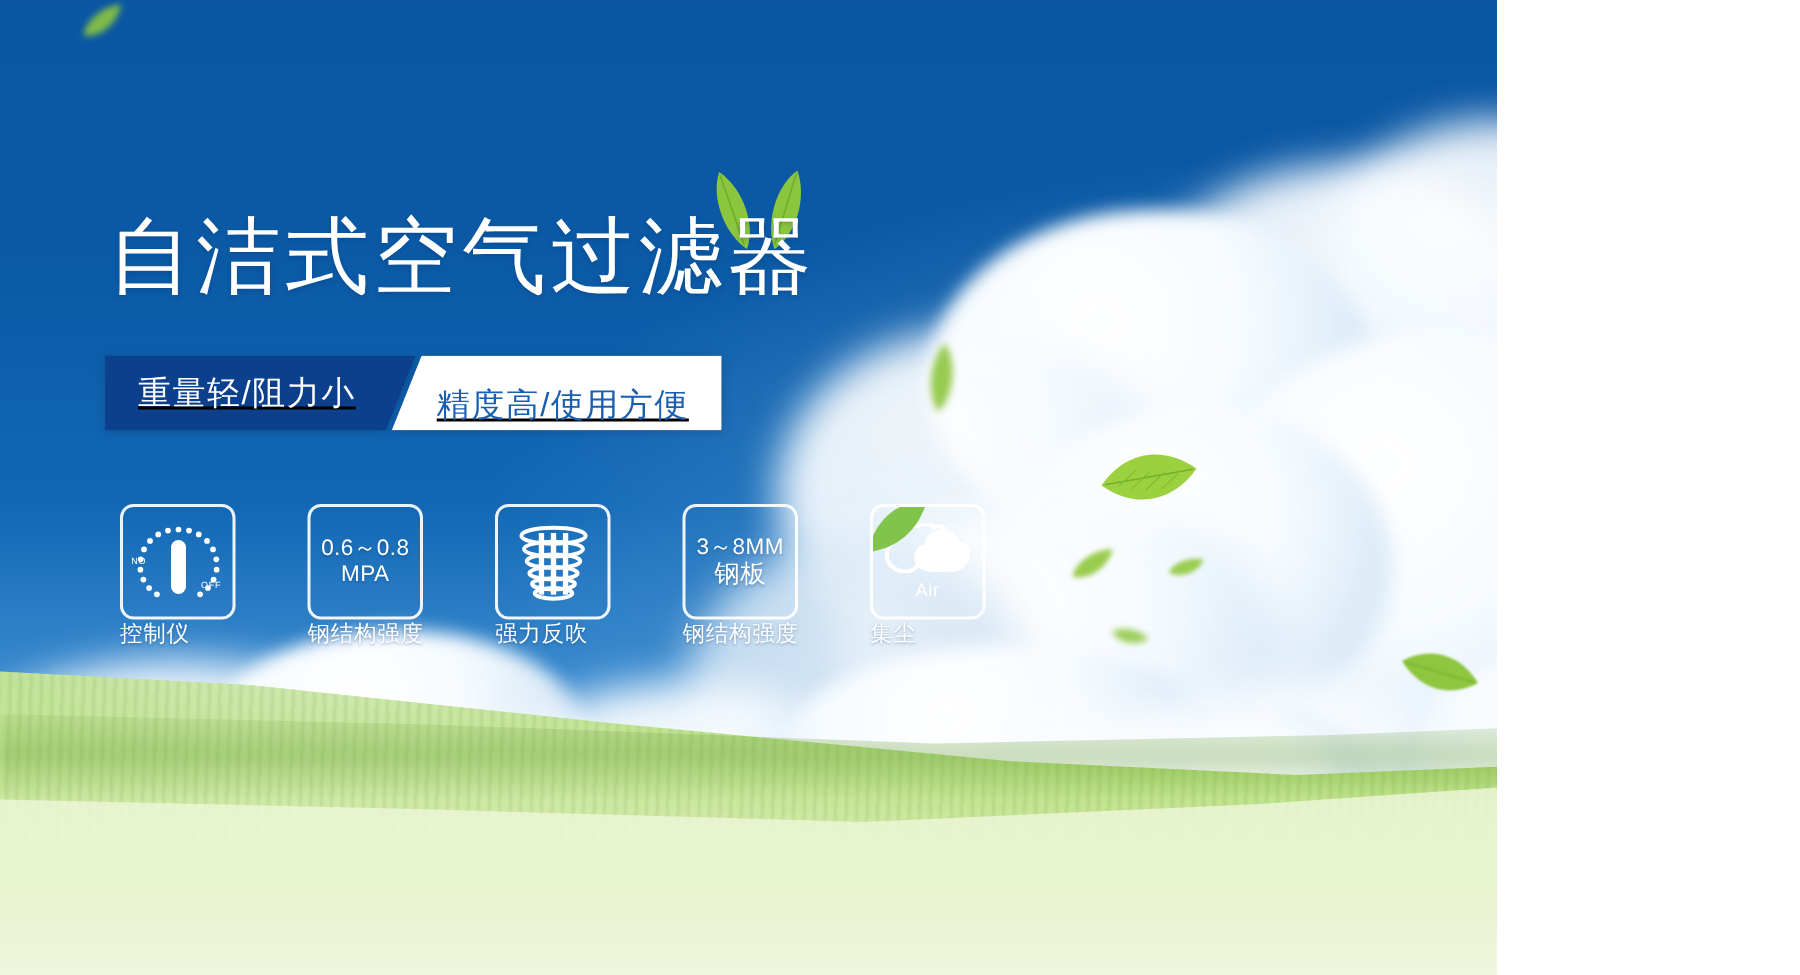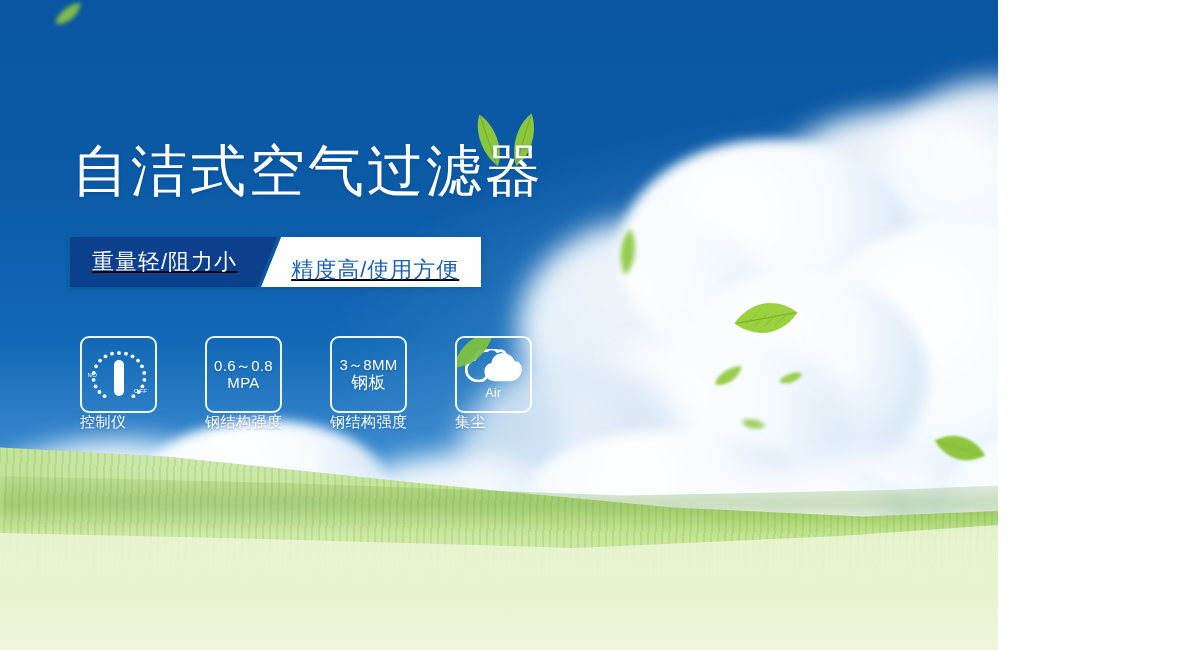--- a/index.html
+++ b/index.html
@@ -346,20 +346,42 @@
     </div>
 
     <div class="feature">
       <div class="fbox">
         <div class="txt">0.6～0.8</div>
         <div class="txt">MPA</div>
       </div>
       <div class="flabel">钢结构强度</div>
     </div>
 
+    <div class="feature">
+      <div class="fbox">
+        <span>
+          <svg viewBox="0 0 56 60" width="50" height="54">
+            <g fill="#ffffff">
+              <rect x="17" y="8" width="4" height="46"></rect>
+              <rect x="26" y="8" width="4" height="46"></rect>
+              <rect x="35" y="8" width="4" height="46"></rect>
+            </g>
+            <g fill="none" stroke="#ffffff" stroke-width="3">
+              <ellipse cx="28" cy="10" rx="24" ry="6"></ellipse>
+              <ellipse cx="28" cy="20" rx="22" ry="5.5"></ellipse>
+              <ellipse cx="28" cy="29" rx="20" ry="5"></ellipse>
+              <ellipse cx="28" cy="38" rx="18" ry="4.6"></ellipse>
+              <ellipse cx="28" cy="46" rx="16" ry="4.2"></ellipse>
+              <ellipse cx="28" cy="53" rx="14" ry="4"></ellipse>
+            </g>
+          </svg>
+        </span>
+      </div>
+      <div class="flabel">强力反吹</div>
+    </div>
 
     <div class="feature">
       <div class="fbox">
         <div class="txt">3～8MM</div>
         <div class="txt cn">钢板</div>
       </div>
       <div class="flabel">钢结构强度</div>
     </div>
 
     <div class="feature">

